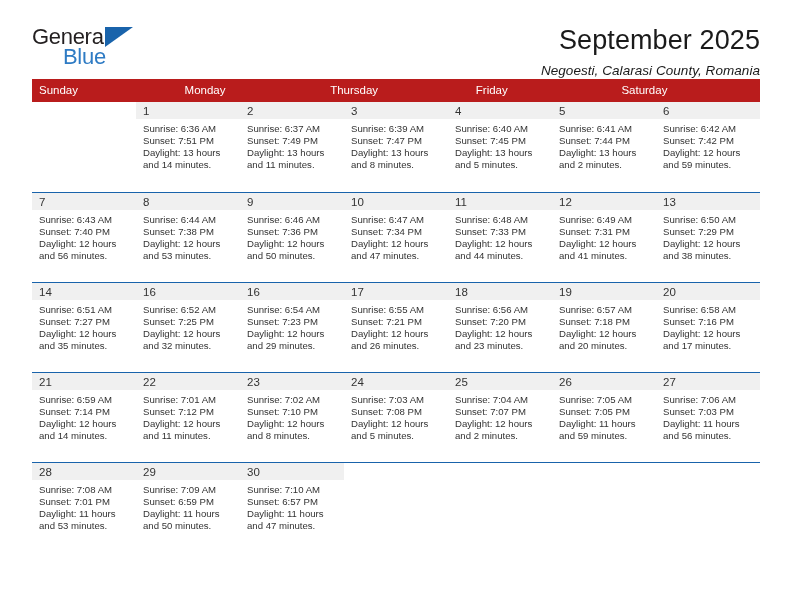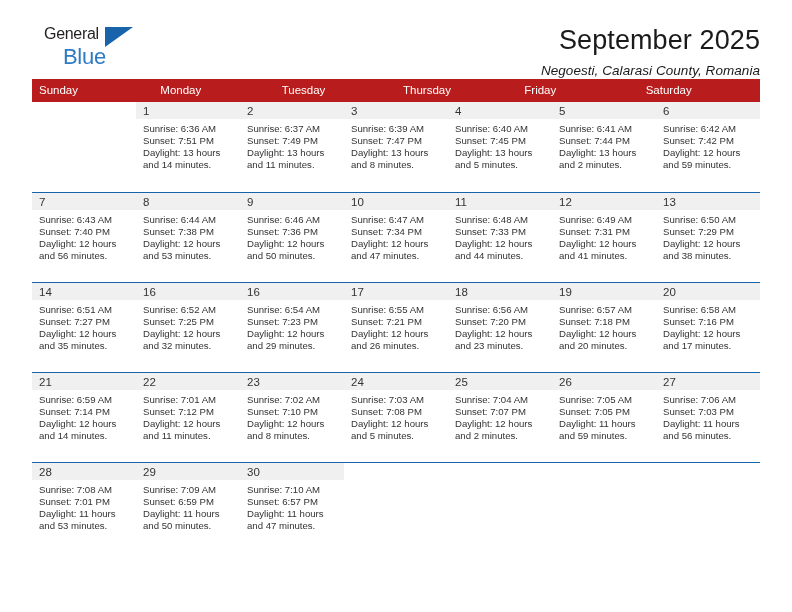--- a/index.html
+++ b/index.html
@@ -32,23 +32,23 @@
     box-sizing: border-box;
   }
   .brand {
     position: relative;
     width: 140px;
     height: 50px;
     flex: none;
   }
   .brand-general {
     position: absolute;
-    left: 12px;
+    left: 0;
     top: 0;
-    font-size: 16px;
+    font-size: 22px;
     letter-spacing: -0.3px;
     color: #231f20;
     line-height: 1;
   }
   .brand-blue {
     position: absolute;
     left: 31px;
     top: 20px;
     font-size: 22px;
     letter-spacing: -0.3px;
@@ -156,21 +156,20 @@
       <div class="cal-subtitle">Negoesti, Calarasi County, Romania</div>
     </div>
 
   </div>
 
   <div class="calendar">
 
     <div class="weekday-row">
       <div class="weekday-cell">Sunday</div>
       <div class="weekday-cell">Monday</div>
-      <div class="weekday-cell">Tuesday</div>
       <div class="weekday-cell">Thursday</div>
       <div class="weekday-cell">Friday</div>
       <div class="weekday-cell">Saturday</div>
     </div>
 
     <div id="weeks-container">
         <div class="week-row first">
           <div class="day-cell">
             <div class="day-num-band"></div>
           </div>

